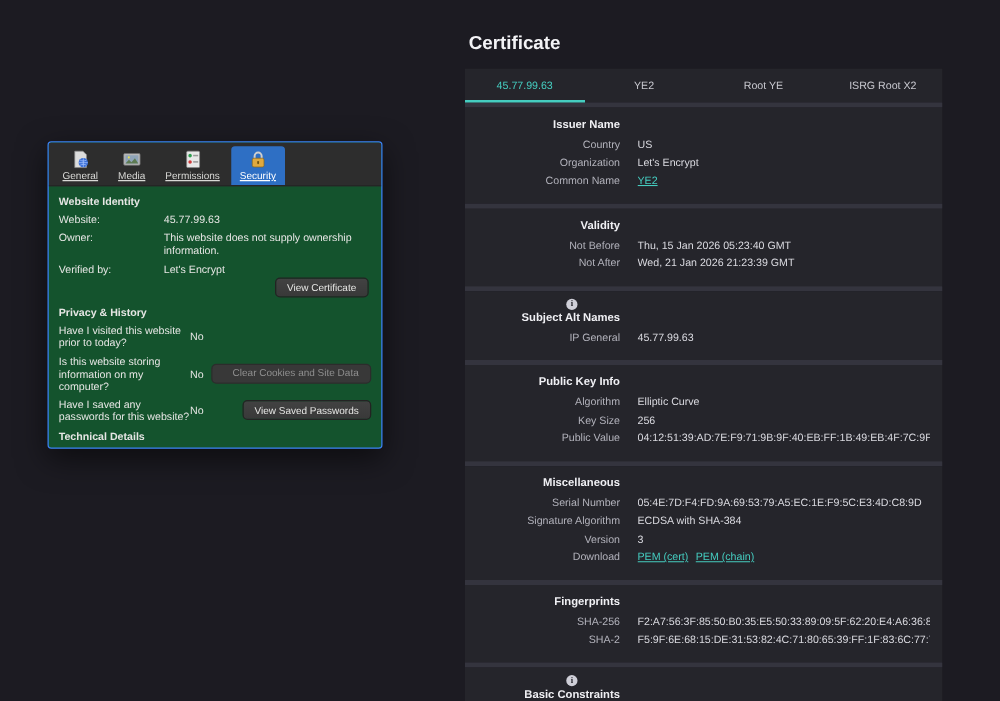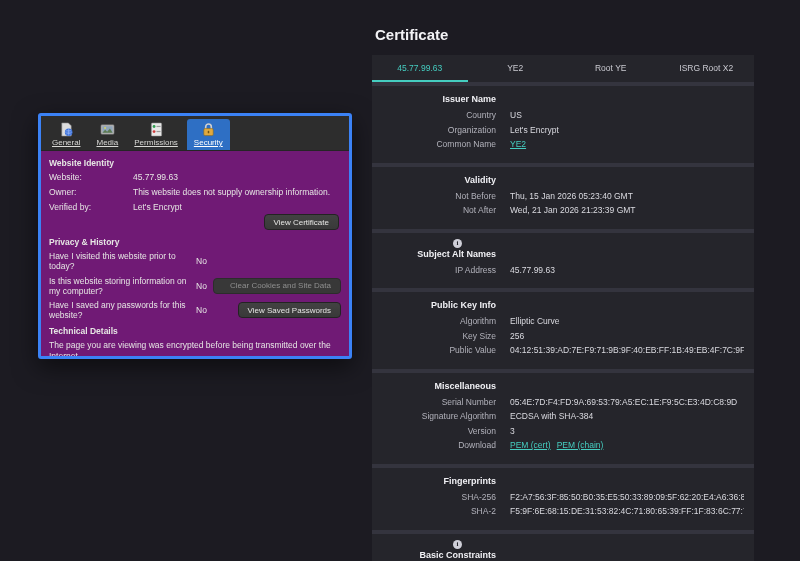--- a/index.html
+++ b/index.html
@@ -1,21 +1,21 @@
 <!DOCTYPE html>
 <html><head>
 <meta charset="utf-8">
 <style>
   html,body{margin:0;padding:0;background:#1c1b22;width:800px;height:561px;overflow:hidden;
     font-family:"Liberation Sans",sans-serif;-webkit-font-smoothing:antialiased;}
   *{box-sizing:border-box;}
 
   
-  .dialog{position:absolute;left:38px;top:113px;width:314px;height:246px;background:#701a75;
-    border:3px solid #3b82f6;border-radius:3px;box-shadow:0 8px 24px rgba(0,0,0,.55);
+  .dialog{position:absolute;left:38px;top:113px;width:268px;height:246px;background:#14532d;
+    border:1px solid #3b82f6;border-radius:3px;box-shadow:0 8px 24px rgba(0,0,0,.55);
     color:#e6e6e4;font-size:8.5px;overflow:hidden;}
   .tabbar{display:flex;align-items:flex-end;gap:2px;background:#2d2d2d;padding:3px 4px 0 4px;
     border-bottom:1px solid #252525;}
   .tab{display:flex;flex-direction:column;align-items:center;gap:1px;padding:3px 7px 3px 7px;
     border-radius:3px 3px 0 0;cursor:default;}
   .tab .tlabel{font-size:8px;color:#d9d9d6;text-decoration:underline;}
   .tab.active{background:#2e6fc4;}
   .tab.active .tlabel{color:#ffffff;}
   .tab svg{width:15px;height:15px;display:block;}
   .dbody{padding:7px 8px 6px 8px;}
@@ -184,21 +184,21 @@
       </div>
   </div>
   <div class="sep"></div>
 
   <div class="card sec" style="padding-top:6px;">
     <div class="sec-head">
       <span class="info-ic">i</span>
       <span>Subject Alt Names</span>
     </div>
     <div class="krow">
-        <span class="kl">IP Address</span>
+        <span class="kl">IP General</span>
         <span class="kv">45.77.99.63</span>
       </div>
   </div>
   <div class="sep"></div>
 
   <div class="card sec">
     <div class="sec-head">Public Key Info</div>
     <div class="krow">
         <span class="kl">Algorithm</span>
         <span class="kv">Elliptic Curve</span>

